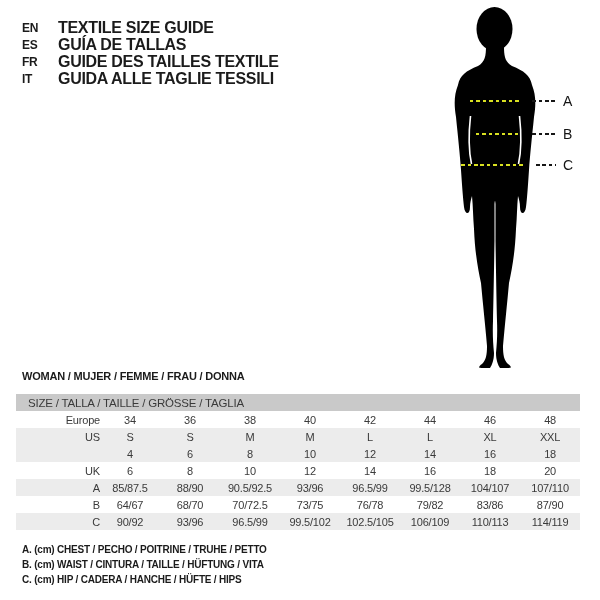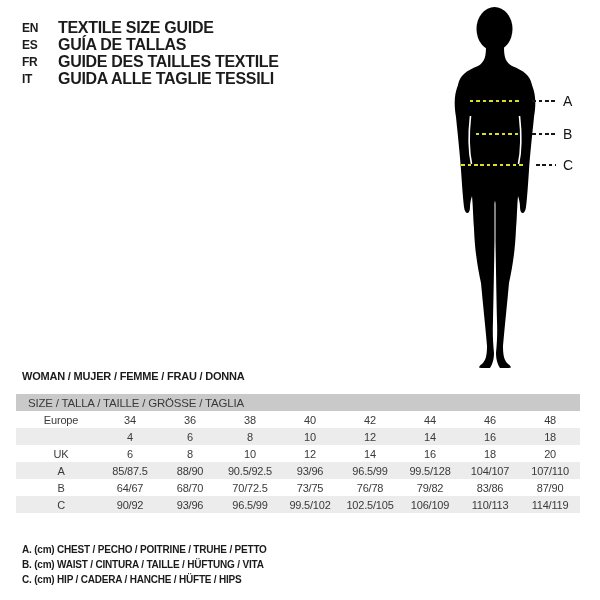--- a/index.html
+++ b/index.html
@@ -24,21 +24,21 @@
 
   
   .woman-title{left:22px;top:370px;font-size:11px;font-weight:bold;color:#1b1b1b;letter-spacing:-0.2px;white-space:nowrap;}
 
   
   .size-table{left:16px;top:394px;}
   table{border-collapse:collapse;table-layout:fixed;width:564px;font-size:11px;color:#3a3a3a;letter-spacing:-0.2px;}
   th,td{padding:0;height:17px;vertical-align:middle;font-weight:normal;}
   thead th{background:#c9c9c9;text-align:left;padding-left:12px;font-size:11.5px;color:#3a3a3a;}
   td{text-align:center;}
-  td.label-cell{text-align:center;padding-left:6px;}
+  td.label-cell{text-align:right;padding-left:6px;}
   tr.shaded{background:#ececec;}
   col.label-col{width:84px;}
   col.data-col{width:60px;}
 
   
   .legend{left:22px;top:544px;}
   .legend-row{height:15px;font-size:10px;font-weight:bold;color:#1b1b1b;letter-spacing:-0.2px;white-space:nowrap;}
 </style>
 </head>
 <body>
@@ -146,20 +146,31 @@
           <td>34</td>
           <td>36</td>
           <td>38</td>
           <td>40</td>
           <td>42</td>
           <td>44</td>
           <td>46</td>
           <td>48</td>
         </tr>
         <tr class="shaded">
+          <td class="label-cell">US</td>
+          <td>S</td>
+          <td>S</td>
+          <td>M</td>
+          <td>M</td>
+          <td>L</td>
+          <td>L</td>
+          <td>XL</td>
+          <td>XXL</td>
+        </tr>
+        <tr class="shaded">
           <td class="label-cell"></td>
           <td>4</td>
           <td>6</td>
           <td>8</td>
           <td>10</td>
           <td>12</td>
           <td>14</td>
           <td>16</td>
           <td>18</td>
         </tr>

